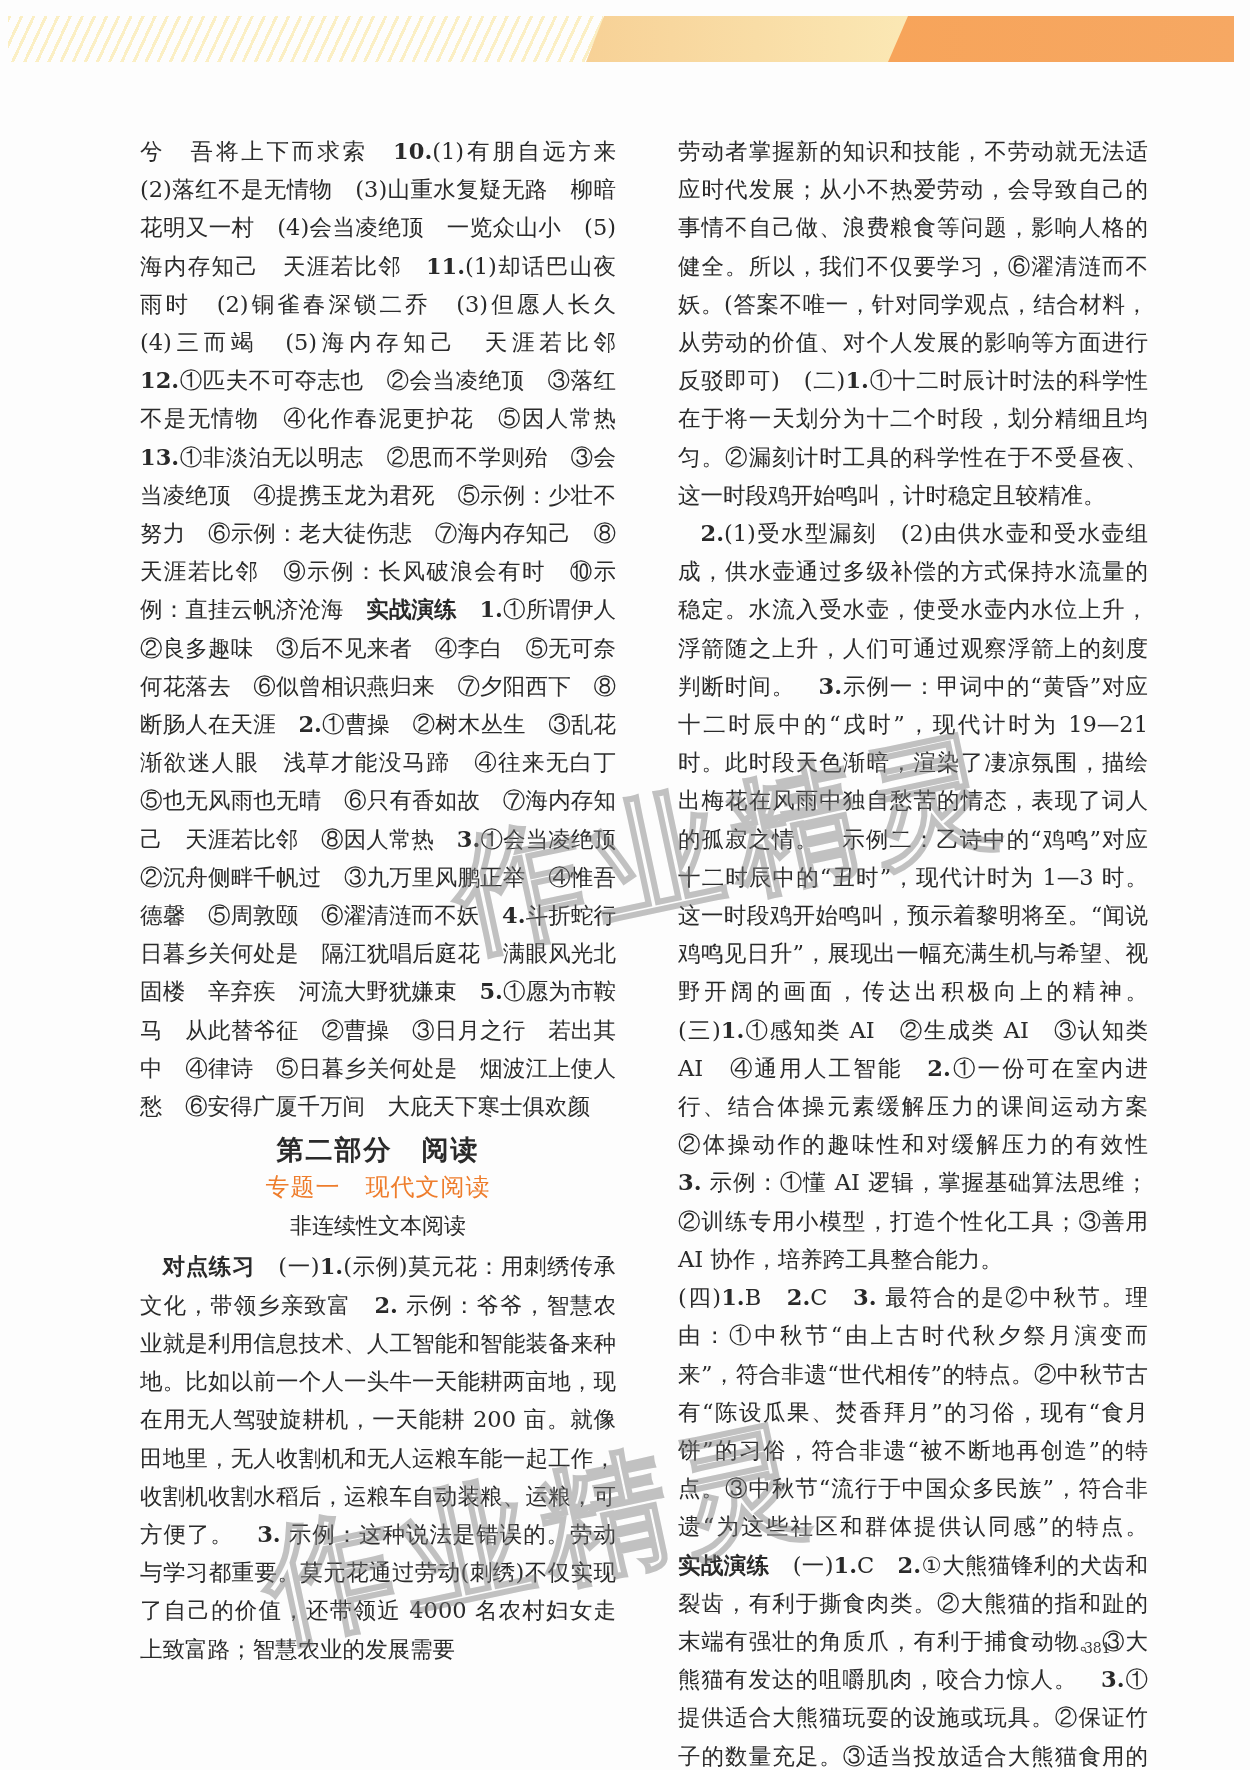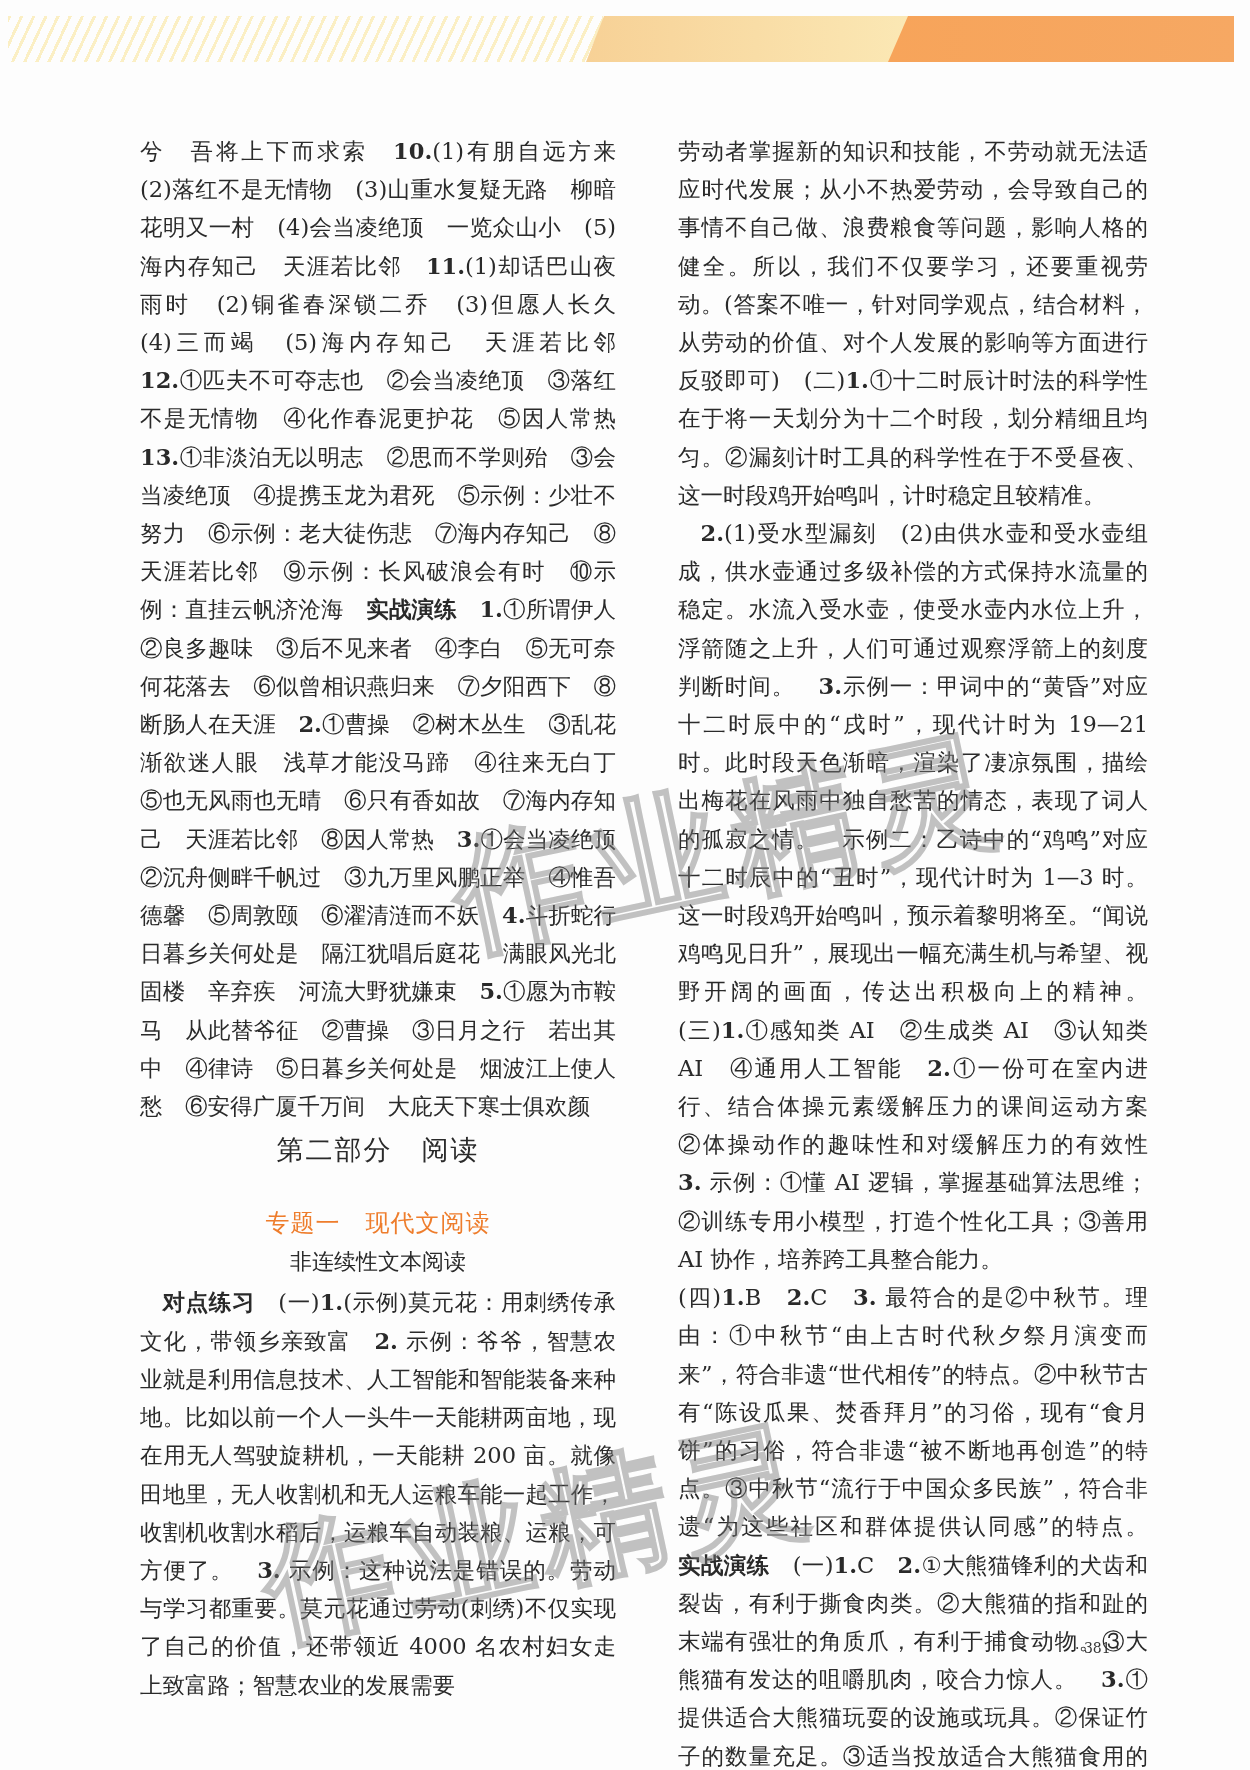--- a/index.html
+++ b/index.html
@@ -21,22 +21,22 @@
     position: absolute; left: 880px; top: 0; width: 346px; height: 46px;
     background: linear-gradient(90deg, #f7a45a, #f6a863);
     clip-path: polygon(20px 0, 100% 0, 100% 100%, 0 100%);
   }
   .col { position: absolute; top: 132px; font-size: 22.5px; line-height: 38.2px; text-align: justify; }
   .col-left { left: 140px; width: 476px; }
   .col-right { left: 678px; width: 470px; }
   .col p { margin: 0; }
   .b { font-weight: bold; }
   .indent { text-indent: 1em; }
-  .part-title { text-align: center; font-weight: normal; font-size: 27px; margin-top: 6px; letter-spacing: 2px; }
-  .topic-title { text-align: center; font-family: "DejaVu Sans", "Liberation Sans", sans-serif; color: #ee7d2c; font-size: 24px; line-height: 36px; letter-spacing: 1px; margin-top: 36px; }
+  .part-title { text-align: center; font-weight: bold; font-size: 27px; margin-top: 6px; letter-spacing: 2px; }
+  .topic-title { text-align: center; font-family: "DejaVu Sans", "Liberation Sans", sans-serif; color: #ee7d2c; font-size: 24px; line-height: 36px; letter-spacing: 1px; }
   .section-title { text-align: center; font-family: "DejaVu Sans", "Liberation Sans", sans-serif; font-weight: normal; font-size: 22px; line-height: 42px; }
   .page-num { position: absolute; left: 1075px; top: 1640px; font-size: 14px; color: #333; }
   .watermark {
     position: absolute; font-family: "DejaVu Sans", sans-serif; font-size: 130px; font-weight: bold;
     color: transparent; -webkit-text-stroke: 2px rgba(120,120,120,0.45); transform: rotate(-12deg);
     letter-spacing: 10px; pointer-events: none; white-space: nowrap;
   }
   .wm1 { left: 450px; top: 755px; }
   .wm2 { left: 260px; top: 1445px; }
 </style>
@@ -51,21 +51,21 @@
 
 <div class="col col-left">
   <p><span>兮　吾将上下而求索　</span><span class="b">10.</span><span>(1)有朋自远方来　(2)落红不是无情物　(3)山重水复疑无路　柳暗花明又一村　(4)会当凌绝顶　一览众山小　(5)海内存知己　天涯若比邻　</span><span class="b">11.</span><span>(1)却话巴山夜雨时　(2)铜雀春深锁二乔　(3)但愿人长久　(4)三而竭　(5)海内存知己　天涯若比邻　</span><span class="b">12.</span><span>①匹夫不可夺志也　②会当凌绝顶　③落红不是无情物　④化作春泥更护花　⑤因人常热　</span><span class="b">13.</span><span>①非淡泊无以明志　②思而不学则殆　③会当凌绝顶　④提携玉龙为君死　⑤示例：少壮不努力　⑥示例：老大徒伤悲　⑦海内存知己　⑧天涯若比邻　⑨示例：长风破浪会有时　⑩示例：直挂云帆济沧海　</span><span class="b">实战演练　</span><span class="b">1.</span><span>①所谓伊人　②良多趣味　③后不见来者　④李白　⑤无可奈何花落去　⑥似曾相识燕归来　⑦夕阳西下　⑧断肠人在天涯　</span><span class="b">2.</span><span>①曹操　②树木丛生　③乱花渐欲迷人眼　浅草才能没马蹄　④往来无白丁　⑤也无风雨也无晴　⑥只有香如故　⑦海内存知己　天涯若比邻　⑧因人常热　</span><span class="b">3.</span><span>①会当凌绝顶　②沉舟侧畔千帆过　③九万里风鹏正举　④惟吾德馨　⑤周敦颐　⑥濯清涟而不妖　</span><span class="b">4.</span><span>斗折蛇行　日暮乡关何处是　隔江犹唱后庭花　满眼风光北固楼　辛弃疾　河流大野犹嫌束　</span><span class="b">5.</span><span>①愿为市鞍马　从此替爷征　②曹操　③日月之行　若出其中　④律诗　⑤日暮乡关何处是　烟波江上使人愁　⑥安得广厦千万间　大庇天下寒士俱欢颜</span></p>
   <div class="part-title">第二部分　阅读</div>
   <div class="topic-title">专题一　现代文阅读</div>
   <div class="section-title">非连续性文本阅读</div>
   <p class="indent"><span class="b">对点练习　</span><span>(一)</span><span class="b">1.</span><span>(示例)莫元花：用刺绣传承文化，带领乡亲致富　</span><span class="b">2.</span><span> 示例：爷爷，智慧农业就是利用信息技术、人工智能和智能装备来种地。比如以前一个人一头牛一天能耕两亩地，现在用无人驾驶旋耕机，一天能耕 200 亩。就像田地里，无人收割机和无人运粮车能一起工作，收割机收割水稻后，运粮车自动装粮、运粮，可方便了。　</span><span class="b">3.</span><span> 示例：这种说法是错误的。劳动与学习都重要。莫元花通过劳动(刺绣)不仅实现了自己的价值，还带领近 4000 名农村妇女走上致富路；智慧农业的发展需要</span></p>
 </div>
 
 <div class="col col-right">
-  <p><span>劳动者掌握新的知识和技能，不劳动就无法适应时代发展；从小不热爱劳动，会导致自己的事情不自己做、浪费粮食等问题，影响人格的健全。所以，我们不仅要学习，还要重视劳动。(答案不唯一，针对同学观点，结合材料，从劳动的价值、对个人发展的影响等方面进行反驳即可)　(二)</span><span class="b">1.</span><span>①十二时辰计时法的科学性在于将一天划分为十二个时段，划分精细且均匀。②漏刻计时工具的科学性在于不受昼夜、这一时段鸡开始鸣叫，计时稳定且较精准。</span></p>
+  <p><span>劳动者掌握新的知识和技能，不劳动就无法适应时代发展；从小不热爱劳动，会导致自己的事情不自己做、浪费粮食等问题，影响人格的健全。所以，我们不仅要学习，⑥濯清涟而不妖。(答案不唯一，针对同学观点，结合材料，从劳动的价值、对个人发展的影响等方面进行反驳即可)　(二)</span><span class="b">1.</span><span>①十二时辰计时法的科学性在于将一天划分为十二个时段，划分精细且均匀。②漏刻计时工具的科学性在于不受昼夜、这一时段鸡开始鸣叫，计时稳定且较精准。</span></p>
   <p class="indent"><span class="b">2.</span><span>(1)受水型漏刻　(2)由供水壶和受水壶组成，供水壶通过多级补偿的方式保持水流量的稳定。水流入受水壶，使受水壶内水位上升，浮箭随之上升，人们可通过观察浮箭上的刻度判断时间。　</span><span class="b">3.</span><span>示例一：甲词中的“黄昏”对应十二时辰中的“戌时”，现代计时为 19—21 时。此时段天色渐暗，渲染了凄凉氛围，描绘出梅花在风雨中独自愁苦的情态，表现了词人的孤寂之情。　示例二：乙诗中的“鸡鸣”对应十二时辰中的“丑时”，现代计时为 1—3 时。这一时段鸡开始鸣叫，预示着黎明将至。“闻说鸡鸣见日升”，展现出一幅充满生机与希望、视野开阔的画面，传达出积极向上的精神。　(三)</span><span class="b">1.</span><span>①感知类 AI　②生成类 AI　③认知类 AI　④通用人工智能　</span><span class="b">2.</span><span>①一份可在室内进行、结合体操元素缓解压力的课间运动方案　②体操动作的趣味性和对缓解压力的有效性　</span><span class="b">3.</span><span> 示例：①懂 AI 逻辑，掌握基础算法思维；②训练专用小模型，打造个性化工具；③善用 AI 协作，培养跨工具整合能力。</span></p>
   <p><span>(四)</span><span class="b">1.</span><span>B　</span><span class="b">2.</span><span>C　</span><span class="b">3.</span><span> 最符合的是②中秋节。理由：①中秋节“由上古时代秋夕祭月演变而来”，符合非遗“世代相传”的特点。②中秋节古有“陈设瓜果、焚香拜月”的习俗，现有“食月饼”的习俗，符合非遗“被不断地再创造”的特点。③中秋节“流行于中国众多民族”，符合非遗“为这些社区和群体提供认同感”的特点。　</span><span class="b">实战演练</span><span>　(一)</span><span class="b">1.</span><span>C　</span><span class="b">2.</span><span>①大熊猫锋利的犬齿和裂齿，有利于撕食肉类。②大熊猫的指和趾的末端有强壮的角质爪，有利于捕食动物。③大熊猫有发达的咀嚼肌肉，咬合力惊人。　</span><span class="b">3.</span><span>①提供适合大熊猫玩耍的设施或玩具。②保证竹子的数量充足。③适当投放适合大熊猫食用的肉类食物。④监测大熊猫的健康状况，发现疾病及时治</span></p>
 </div>
 
 <div class="watermark wm1">作业精灵</div>
 <div class="watermark wm2">作业精灵</div>
 
 <div class="page-num">· 381 ·</div>
 
 </body></html>

